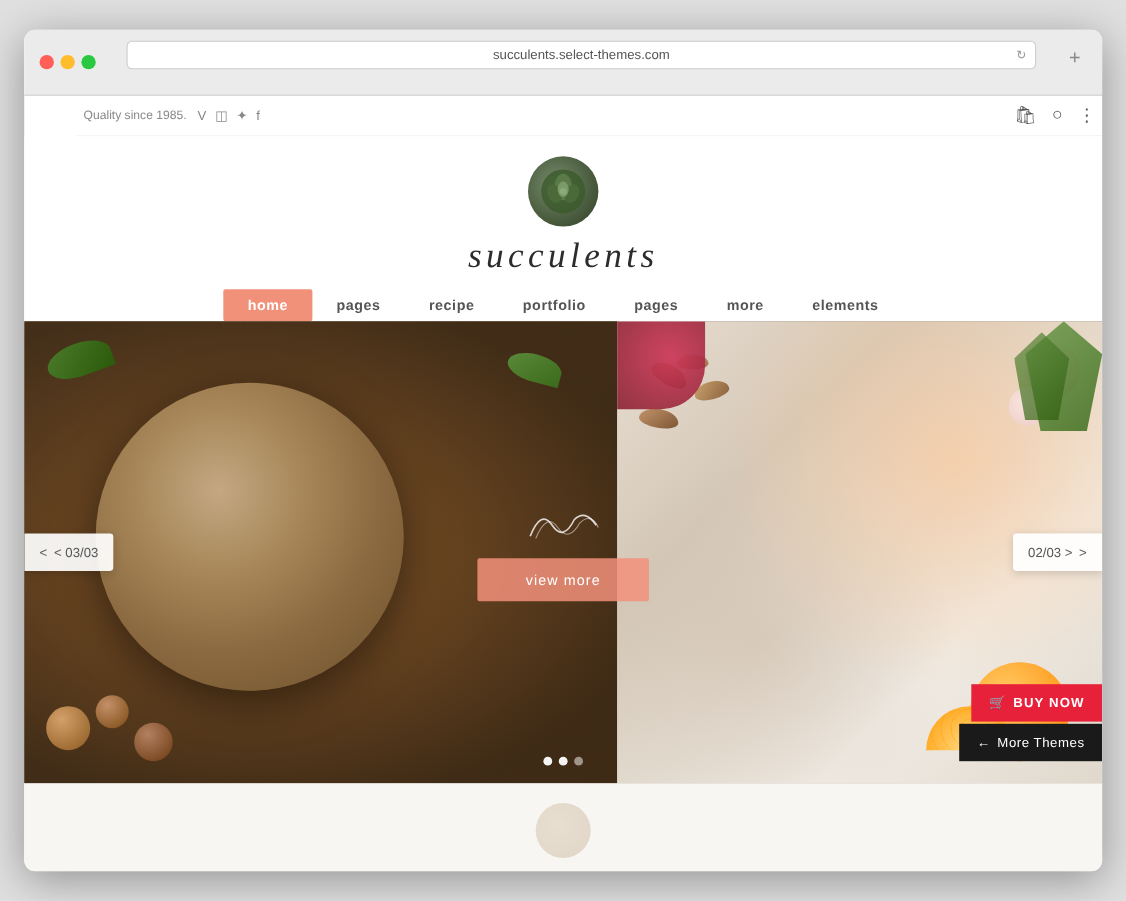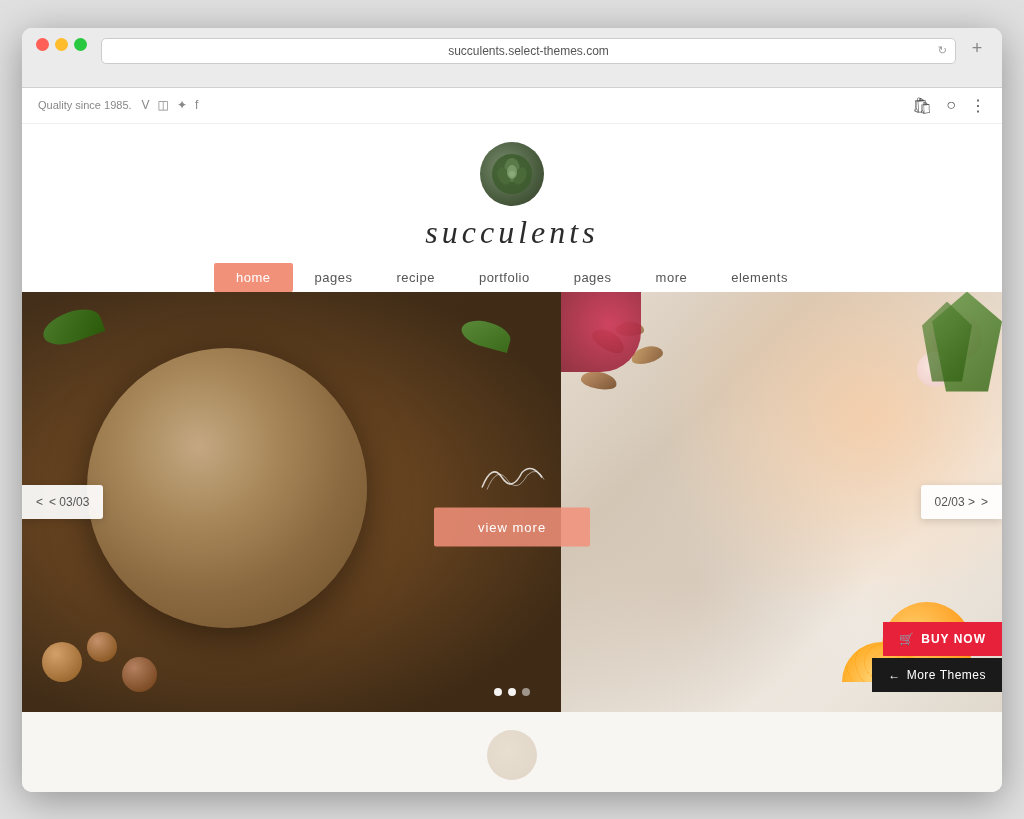--- a/index.html
+++ b/index.html
@@ -19,22 +19,23 @@
       overflow: hidden;
     }
     
     .browser-chrome {
       background: #ebebeb;
       padding: 10px 14px 0 14px;
       border-bottom: 1px solid #d0d0d0;
     }
     .browser-top-bar {
       display: flex;
-      align-items: flex-start;
+      align-items: flex-end;
       margin-bottom: 23px;
+      gap: 14px;
     }
     .traffic-lights {
       display: flex;
       gap: 6px;
       margin-right: 14px;
     }
     .traffic-light {
       width: 13px; height: 13px; border-radius: 50%;
     }
     .tl-red { background: #ff5f57; }
@@ -63,22 +64,23 @@
       margin-left: 10px;
       width: 22px;height: 22px;
       display: flex; align-items: center; justify-content: center;
       font-size: 18px; color: #888; cursor: pointer;
     }
     
     .site-top-bar {
       display: flex;
       align-items: center;
       justify-content: space-between;
-      padding: 8px 16px;
+      padding: 8px 6px;
       border-bottom: 1px solid #f0f0f0;
+      margin-left: 48px;
     }
     .site-top-bar-left {
       display: flex;
       align-items: center;
       gap: 10px;
       font-size: 11px;
       color: #888;
     }
     .social-icons {
       display: flex; gap: 8px;
@@ -126,20 +128,21 @@
       background: #fff;
       margin-bottom: 0;
     }
     .nav-item {
       padding: 7px 22px;
       font-size: 13px;
       color: #555;
       cursor: pointer;
       letter-spacing: 0.5px;
       transition: background 0.2s;
+      font-weight: bold;
     }
     .nav-item.active {
       background: #f2917a;
       color: #fff;
       border-radius: 2px;
     }
     
     .hero-section {
       position: relative;
       width: 100%;

